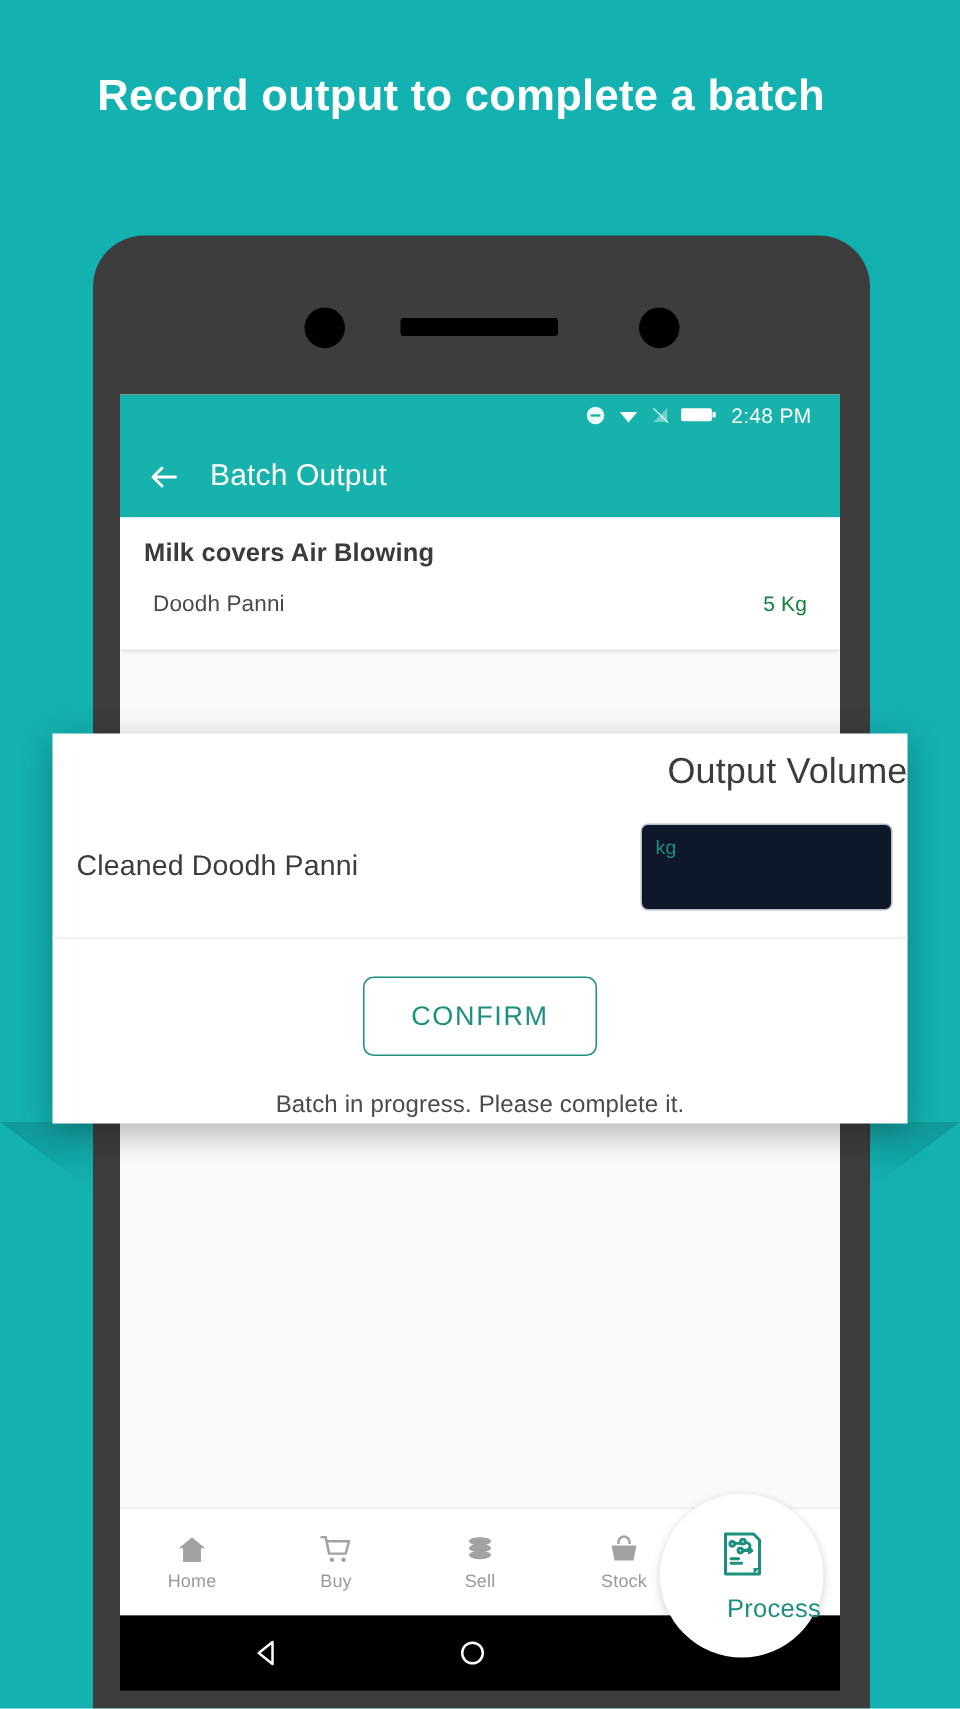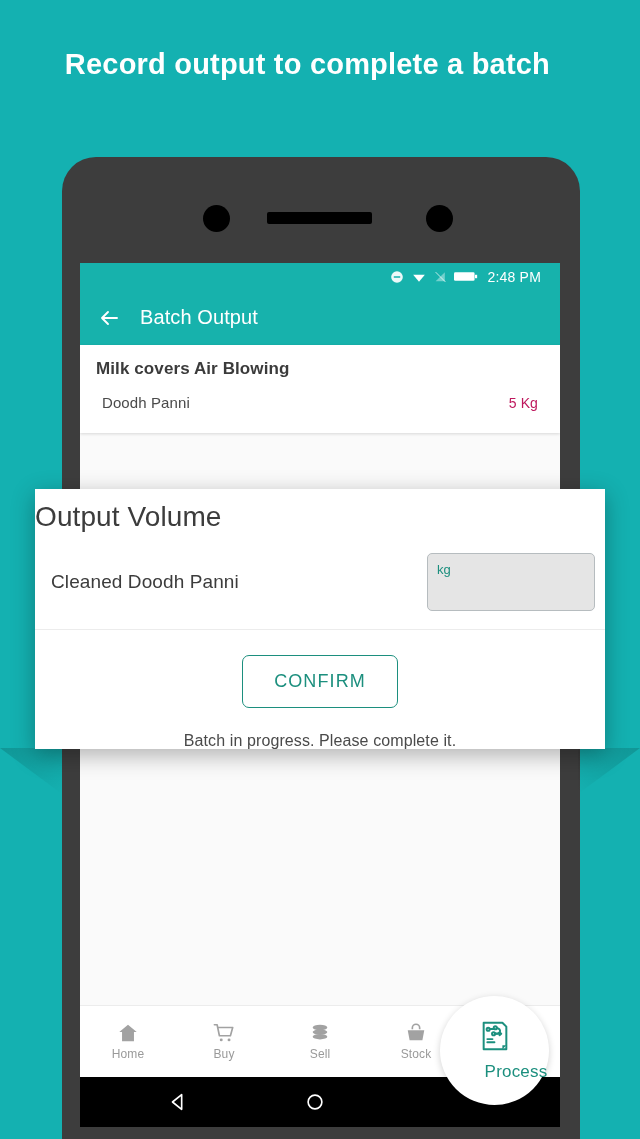--- a/index.html
+++ b/index.html
@@ -148,21 +148,21 @@
     align-items: baseline;
     padding: 0 6px;
   }
   .batch-row-name {
     font-size: 15px;
     color: #4a4a4a;
     letter-spacing: 0.1px;
   }
   .batch-row-qty {
     font-size: 14px;
-    color: #be185d;
+    color: #15803d;
     letter-spacing: 0.1px;
   }
 
   
   .bottom-nav {
     position: absolute;
     left: 0;
     bottom: 0;
     width: 480px;
     height: 72px;
@@ -225,22 +225,22 @@
     position: absolute;
     left: 35px;
     top: 489px;
     width: 570px;
     height: 260px;
     background: #ffffff;
     box-shadow: 0 6px 22px rgba(0,0,0,0.30);
     box-sizing: border-box;
   }
   .dialog-title {
-    text-align: left;
-    font-size: 28px;
+    text-align: right;
+    font-size: 24px;
     color: #3c3c3c;
     letter-spacing: 0.1px;
     padding-top: 12px;
   }
   .dialog-row {
     display: flex;
     align-items: center;
     justify-content: space-between;
     padding: 20px 10px 0 16px;
     box-sizing: border-box;
@@ -251,21 +251,21 @@
     letter-spacing: 0.1px;
   }
   .input-box {
     width: 168px;
     height: 58px;
     border: 1px solid #b6bcbf;
     border-radius: 5px;
     box-sizing: border-box;
     padding: 6px 8px 0 9px;
     position: relative;
-    background: #e5e5e5;
+    background: #0f172a;
   }
   .input-unit {
     font-size: 13px;
     color: #1c8f7e;
     letter-spacing: 0.1px;
     line-height: 14px;
   }
   .input-caret {
     width: 2px;
     height: 26px;

